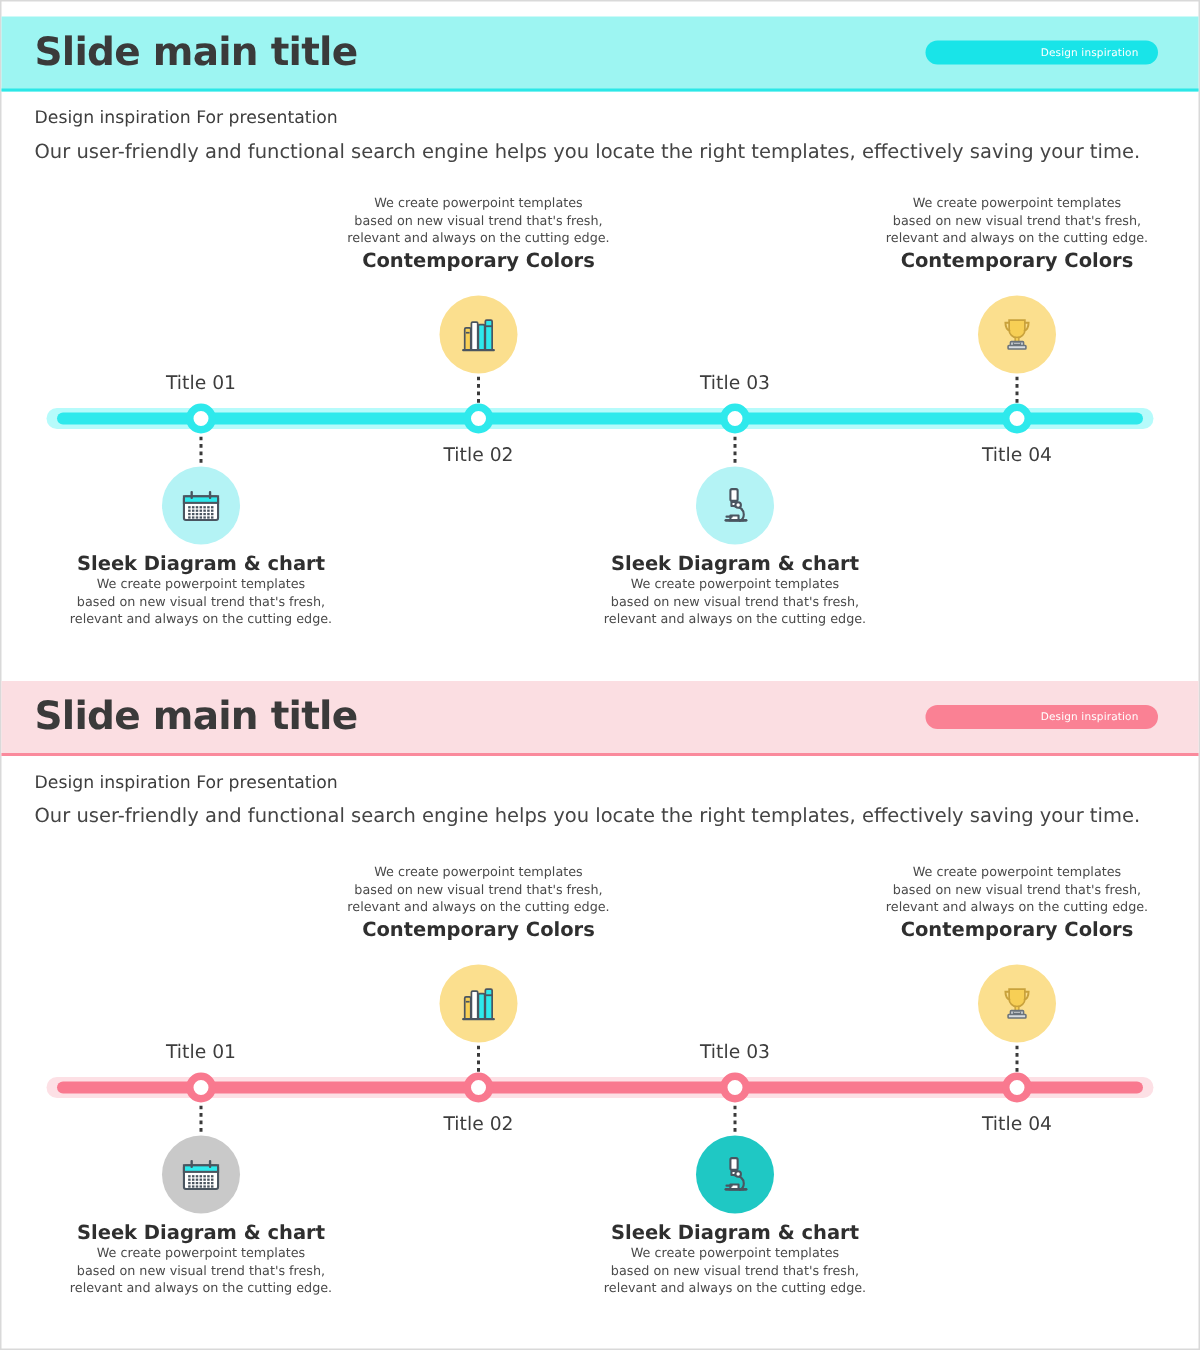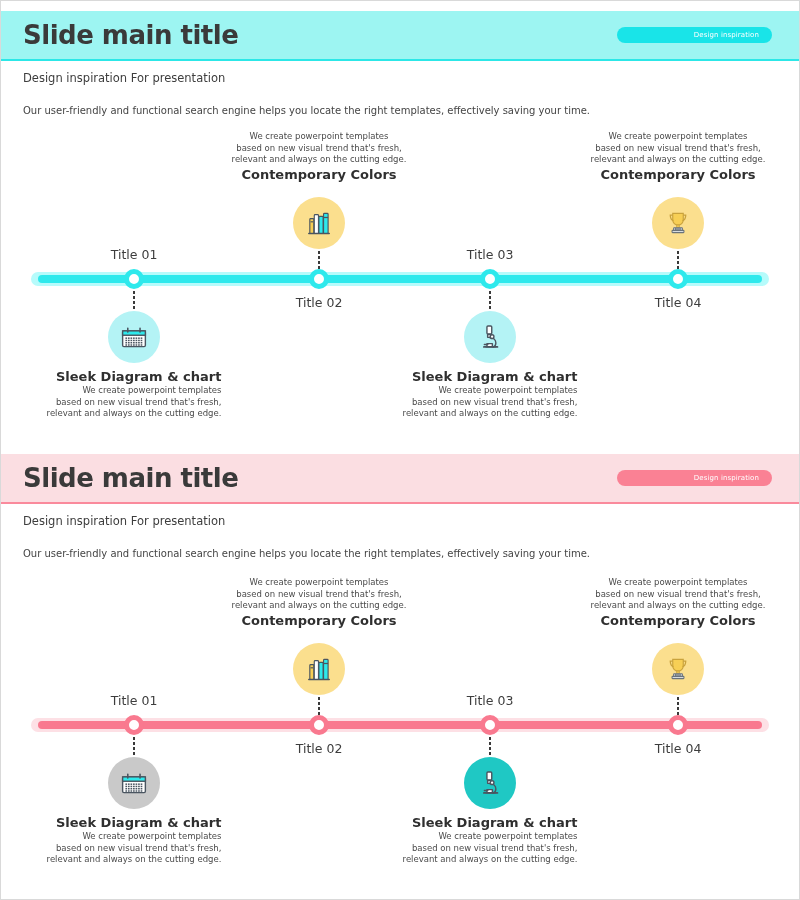--- a/index.html
+++ b/index.html
@@ -49,22 +49,22 @@
     letter-spacing:0.1px;
   }
   .p1 .hdr-badge{background:#19e4e8;}
   .p2 .hdr-badge{background:#fa8194;}
 
   .sub{
     position:absolute;left:22px;top:60px;
     font-size:11.5px;color:#3d3d3d;white-space:nowrap;
   }
   .lead{
-    position:absolute;left:22px;top:94px;
-    font-size:10px;color:#444;white-space:nowrap;
+    position:absolute;left:22px;top:83px;
+    font-size:13px;color:#444;white-space:nowrap;
   }
 
   
   .tl{position:absolute;left:0;top:0;width:798px;height:100%;}
 
   .rail-glow{
     position:absolute;left:30px;width:738px;height:14px;
     border-radius:7px;
   }
   .rail{
@@ -103,21 +103,21 @@
   .bubble{
     position:absolute;width:52px;height:52px;
     border-radius:50%;
     transform:translateX(-50%);
     display:flex;align-items:center;justify-content:center;
   }
   .bubble svg{display:block;}
 
   .cap{
     position:absolute;transform:translateX(-50%);
-    text-align:right;white-space:nowrap;
+    text-align:center;white-space:nowrap;
   }
   .cap .h{
     font-size:13px;font-weight:bold;color:#2f2f2f;
     line-height:16px;
   }
   .cap .d{
     font-size:8.5px;color:#4a4a4a;line-height:11.5px;
   }
   .topblock{
     position:absolute;transform:translateX(-50%);

